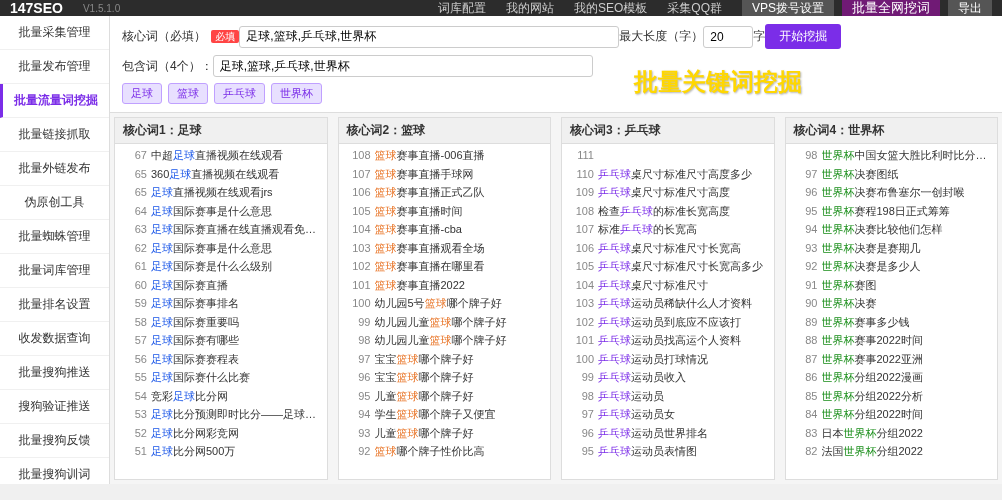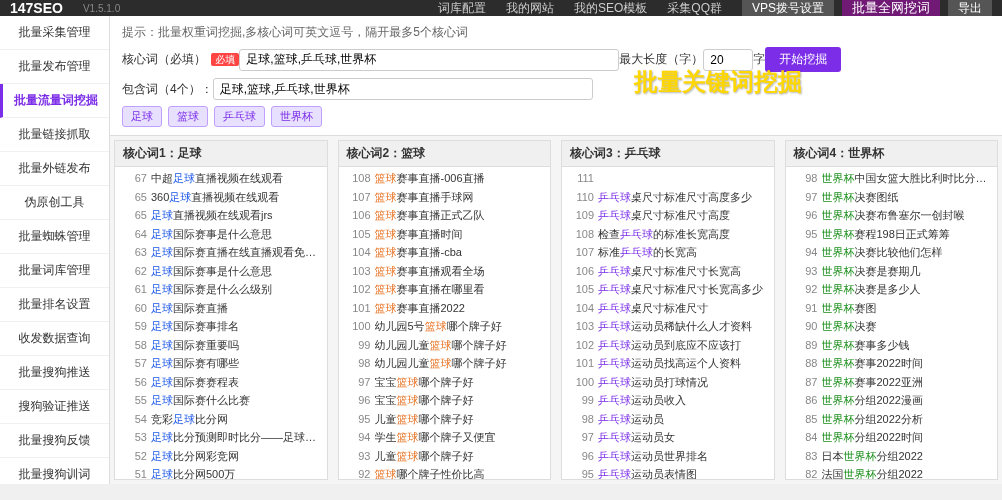--- a/index.html
+++ b/index.html
@@ -266,21 +266,20 @@
     <div class="sidebar-item">批量搜狗推送</div>
     <div class="sidebar-item">搜狗验证推送</div>
     <div class="sidebar-item">批量搜狗反馈</div>
     <div class="sidebar-item">批量搜狗训词</div>
 
   </div>
 
   <div class="main-content" style="position:relative;">
 
     <div class="controls-area">
-      <div class="hint-text">提示：批量权重词挖掘,多核心词可英文逗号，隔开最多5个核心词</div>
       <div class="control-row">
         <span class="control-label">
           <span>核心词（必填）</span>
           <span class="required-badge">必填</span>
         </span>
         <input class="control-input" value="足球,篮球,乒乓球,世界杯" style="max-width: 380px;">
         <span class="max-len-label">最大长度（字）</span>
         <input class="max-len-input" value="20" style="">
         <span class="unit-label">字</span>
         <button class="btn-start">开始挖掘</button>

